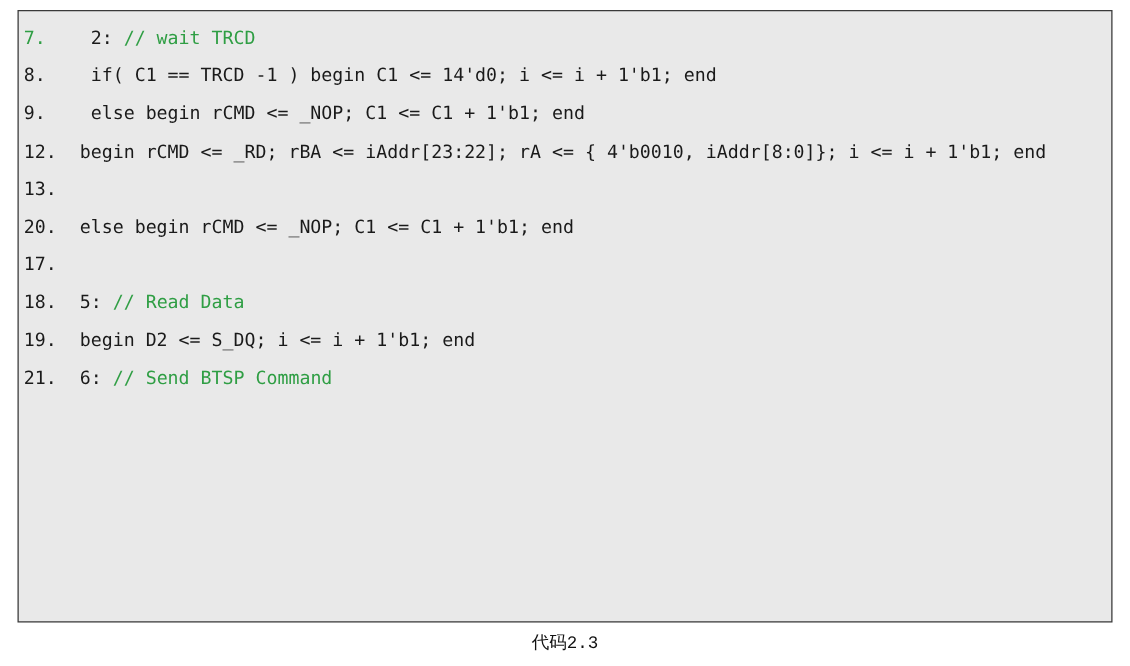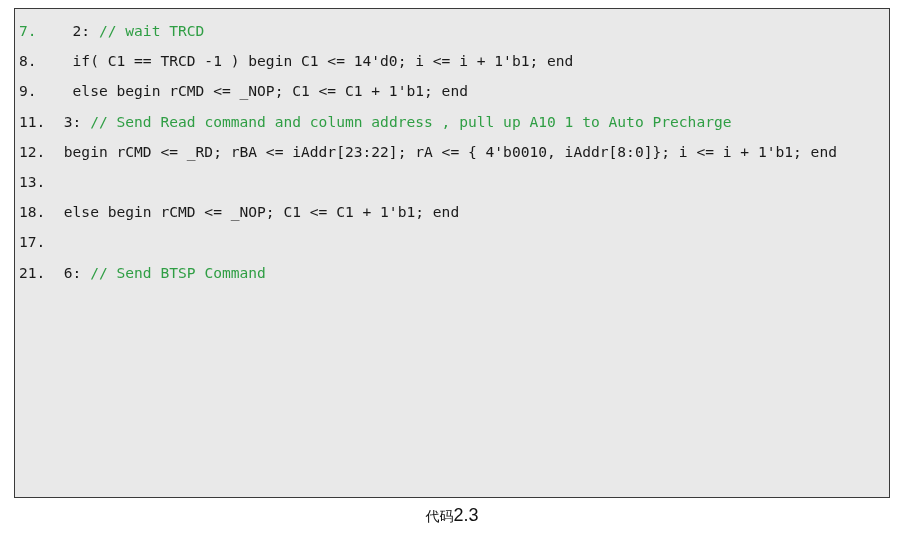--- a/index.html
+++ b/index.html
@@ -76,39 +76,40 @@
     left: 0;
     top: 505px;
     width: 904px;
     text-align: center;
     font-family: "DejaVu Sans", sans-serif;
     font-size: 14px;
     color: #111111;
   }
 
   #caption .cap-num {
-    font-family: Liberation Sans, sans-serif;
-    font-size: 18px;
+    font-family: Liberation Mono, monospace;
+    font-size: 14px;
   }
 </style>
 </head>
 <body>
 
 <div id="figure">
 
   <div id="code-block">
     <div class="code-lines" id="code-lines">
         <div class="code-line"><span class="ln green">7.</span><span class="code-text">  2: </span><span class="cmt">// wait TRCD</span></div>
         <div class="code-line"><span class="ln">8.</span><span class="code-text">  if( C1 == TRCD -1 ) begin C1 &lt;= 14'd0; i &lt;= i + 1'b1; end</span></div>
         <div class="code-line"><span class="ln">9.</span><span class="code-text">  else begin rCMD &lt;= _NOP; C1 &lt;= C1 + 1'b1; end</span></div>
-        <div class="code-line"><span class="ln">11.</span><span class="code-text"> 3: </span><span class="cmt">// Send Read command and column address , pull up A10 1 to Auto Precharge</span></div>
         <div class="code-line"><span class="ln">12.</span><span class="code-text"> begin rCMD &lt;= _RD; rBA &lt;= iAddr[23:22]; rA &lt;= { 4'b0010, iAddr[8:0]}; i &lt;= i + 1'b1; end</span></div>
         <div class="code-line"><span class="ln">13.</span><span class="code-text"></span></div>
-        <div class="code-line"><span class="ln">18.</span><span class="code-text"> else begin rCMD &lt;= _NOP; C1 &lt;= C1 + 1'b1; end</span></div>
+        <div class="code-line"><span class="ln">20.</span><span class="code-text"> else begin rCMD &lt;= _NOP; C1 &lt;= C1 + 1'b1; end</span></div>
         <div class="code-line"><span class="ln">17.</span><span class="code-text"></span></div>
+        <div class="code-line"><span class="ln">18.</span><span class="code-text"> 5: </span><span class="cmt">// Read Data</span></div>
+        <div class="code-line"><span class="ln">19.</span><span class="code-text"> begin D2 &lt;= S_DQ; i &lt;= i + 1'b1; end</span></div>
         <div class="code-line"><span class="ln">21.</span><span class="code-text"> 6: </span><span class="cmt">// Send BTSP Command</span></div>
       </div>
   </div>
 
   <div id="caption">
     <span>代码</span><span class="cap-num">2.3</span>
   </div>
 
 </div>
 

